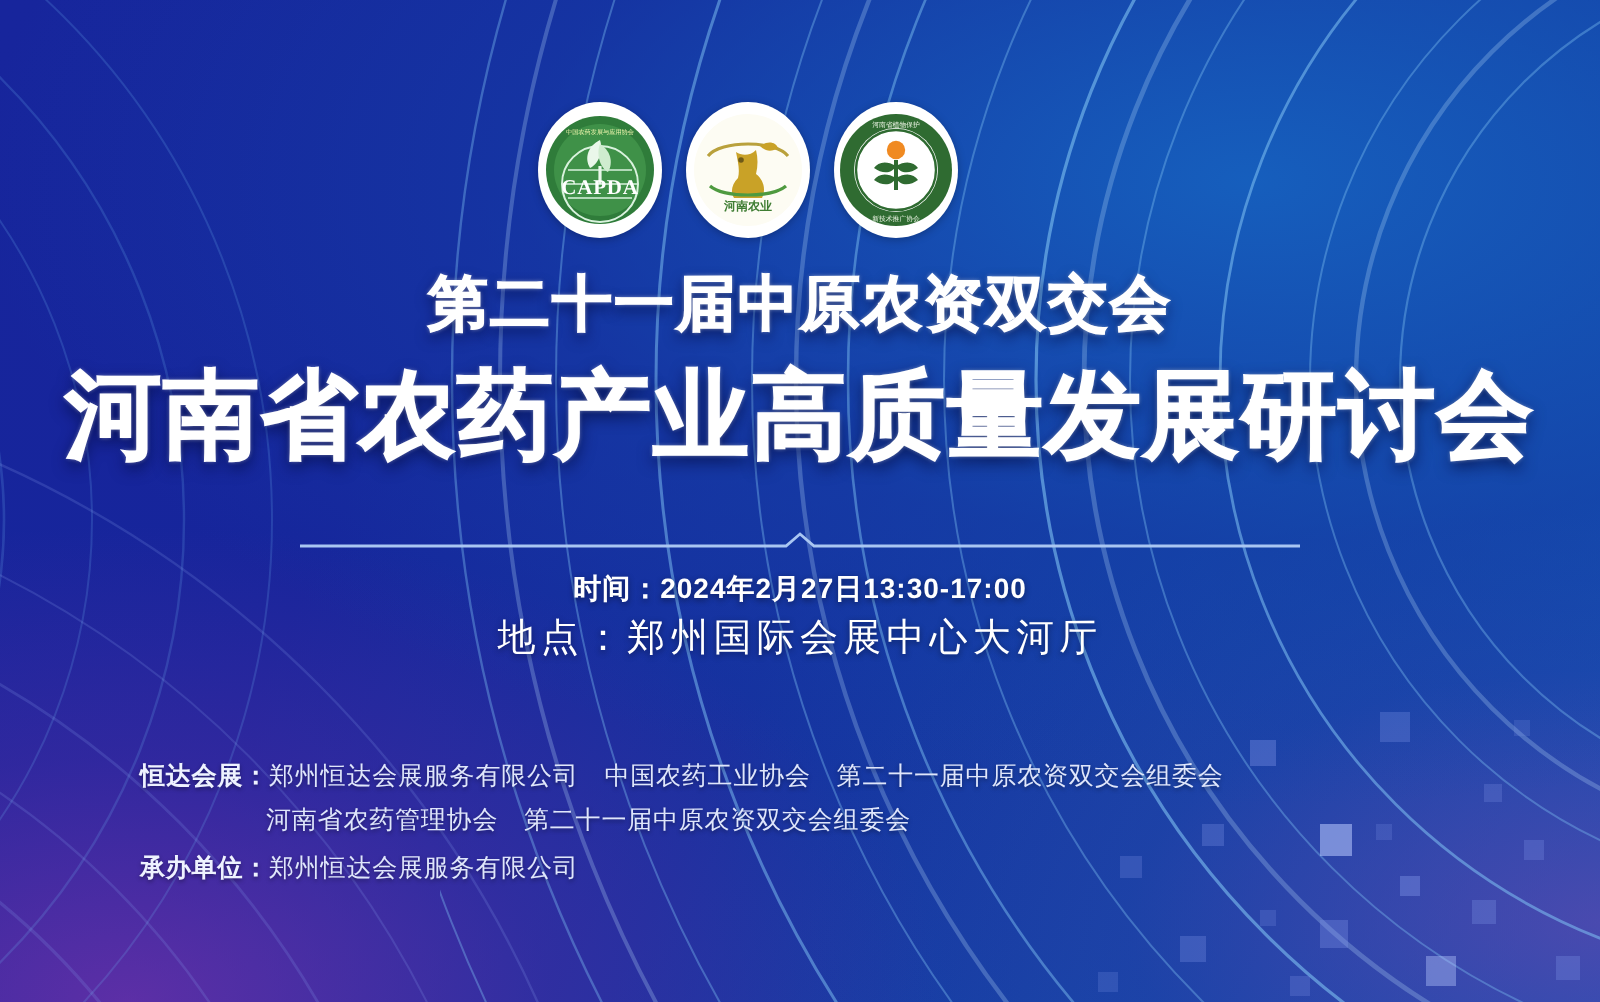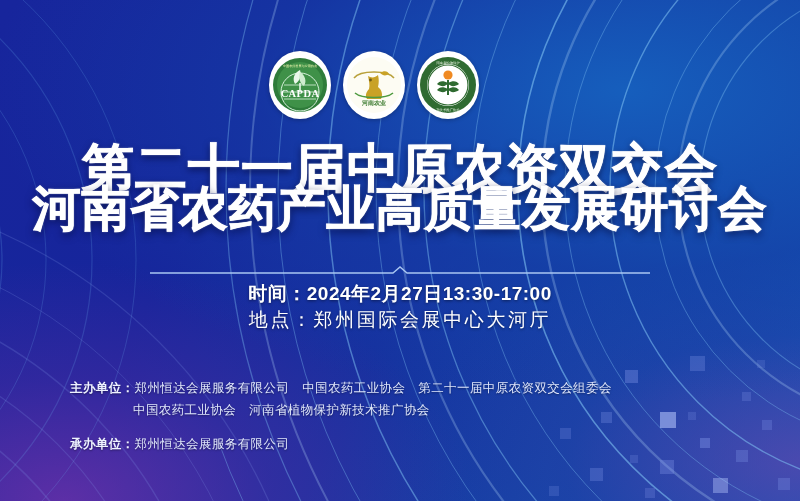--- a/index.html
+++ b/index.html
@@ -37,51 +37,51 @@
     width:62px;height:68px;border-radius:50%/50%;
     background:#fff;display:flex;align-items:center;justify-content:center;
     box-shadow:0 1px 4px rgba(0,0,0,.25);
     overflow:hidden;
   }
   .logo svg{display:block;}
 
   
   .headline{position:absolute;left:0;width:800px;text-align:center;}
   .title1{
-    top:140px;
-    font-size:52px;line-height:56px;font-weight:bold;color:#ffffff;
+    top:125px;
+    font-size:30px;line-height:56px;font-weight:bold;color:#ffffff;
     letter-spacing:1px;
     text-shadow:0 0 2px rgba(255,255,255,.55),0 3px 7px rgba(4,10,60,.75);
     -webkit-text-stroke:.6px #ffffff;
   }
   .title2{
     top:178px;
     font-size:48px;line-height:62px;font-weight:bold;color:#ffffff;
     letter-spacing:1px;
     text-shadow:0 0 2px rgba(255,255,255,.55),0 3px 8px rgba(4,10,60,.8);
     -webkit-text-stroke:.8px #ffffff;
   }
 
   
   .divider{position:absolute;left:150px;top:264px;width:500px;height:14px;}
 
   
   .meta{position:absolute;left:0;width:800px;text-align:center;color:#ffffff;}
-  .meta-time{top:281px;font-size:19px;line-height:26px;font-weight:bold;letter-spacing:.5px;
+  .meta-time{top:281px;font-size:14px;line-height:26px;font-weight:bold;letter-spacing:.5px;
              text-shadow:0 1px 3px rgba(0,0,0,.45);}
   .meta-place{top:307px;font-size:19px;line-height:26px;font-weight:normal;letter-spacing:2.6px;
               text-shadow:0 1px 3px rgba(0,0,0,.45);}
 
   
   .credits{position:absolute;left:70px;top:377px;width:660px;color:#dfe6fb;}
   .cr-line{font-size:12.5px;line-height:22px;letter-spacing:.4px;white-space:nowrap;
            text-shadow:0 1px 2px rgba(0,0,0,.4);}
   .cr-line .lbl{font-weight:bold;color:#eef2ff;}
   .cr-indent{padding-left:63px;}
-  .cr-gap{margin-top:12px;}
+  .cr-gap{margin-top:2px;}
 </style>
 </head>
 <body>
 
 <div id="poster">
 
   <div class="arcs">
     <svg class="arc-r" viewBox="0 0 760 900">
       <g fill="none" stroke="#7fc2f2" stroke-opacity="0.45">
         <circle cx="690" cy="440" r="210" stroke-width="1.1"></circle>
@@ -224,23 +224,23 @@
 
   <div class="meta meta-time">
     <span>时间：</span><span>2024年2月27日13:30-17:00</span>
   </div>
   <div class="meta meta-place">
     <span>地点：</span><span>郑州国际会展中心大河厅</span>
   </div>
 
   <div class="credits">
     <div class="cr-line">
-      <span class="lbl">主办单位：</span><span>郑州恒达会展服务有限公司　中国农药工业协会　第二十一届中原农资双交会组委会</span>
+      <span class="lbl">恒达会展：</span><span>郑州恒达会展服务有限公司　中国农药工业协会　第二十一届中原农资双交会组委会</span>
     </div>
     <div class="cr-line cr-indent">
-      <span>中国农药工业协会　河南省植物保护新技术推广协会</span>
+      <span>河南省农药管理协会　第二十一届中原农资双交会组委会</span>
     </div>
     <div class="cr-line cr-gap">
       <span class="lbl">承办单位：</span><span>郑州恒达会展服务有限公司</span>
     </div>
   </div>
 
 </div>
 
 </body></html>

